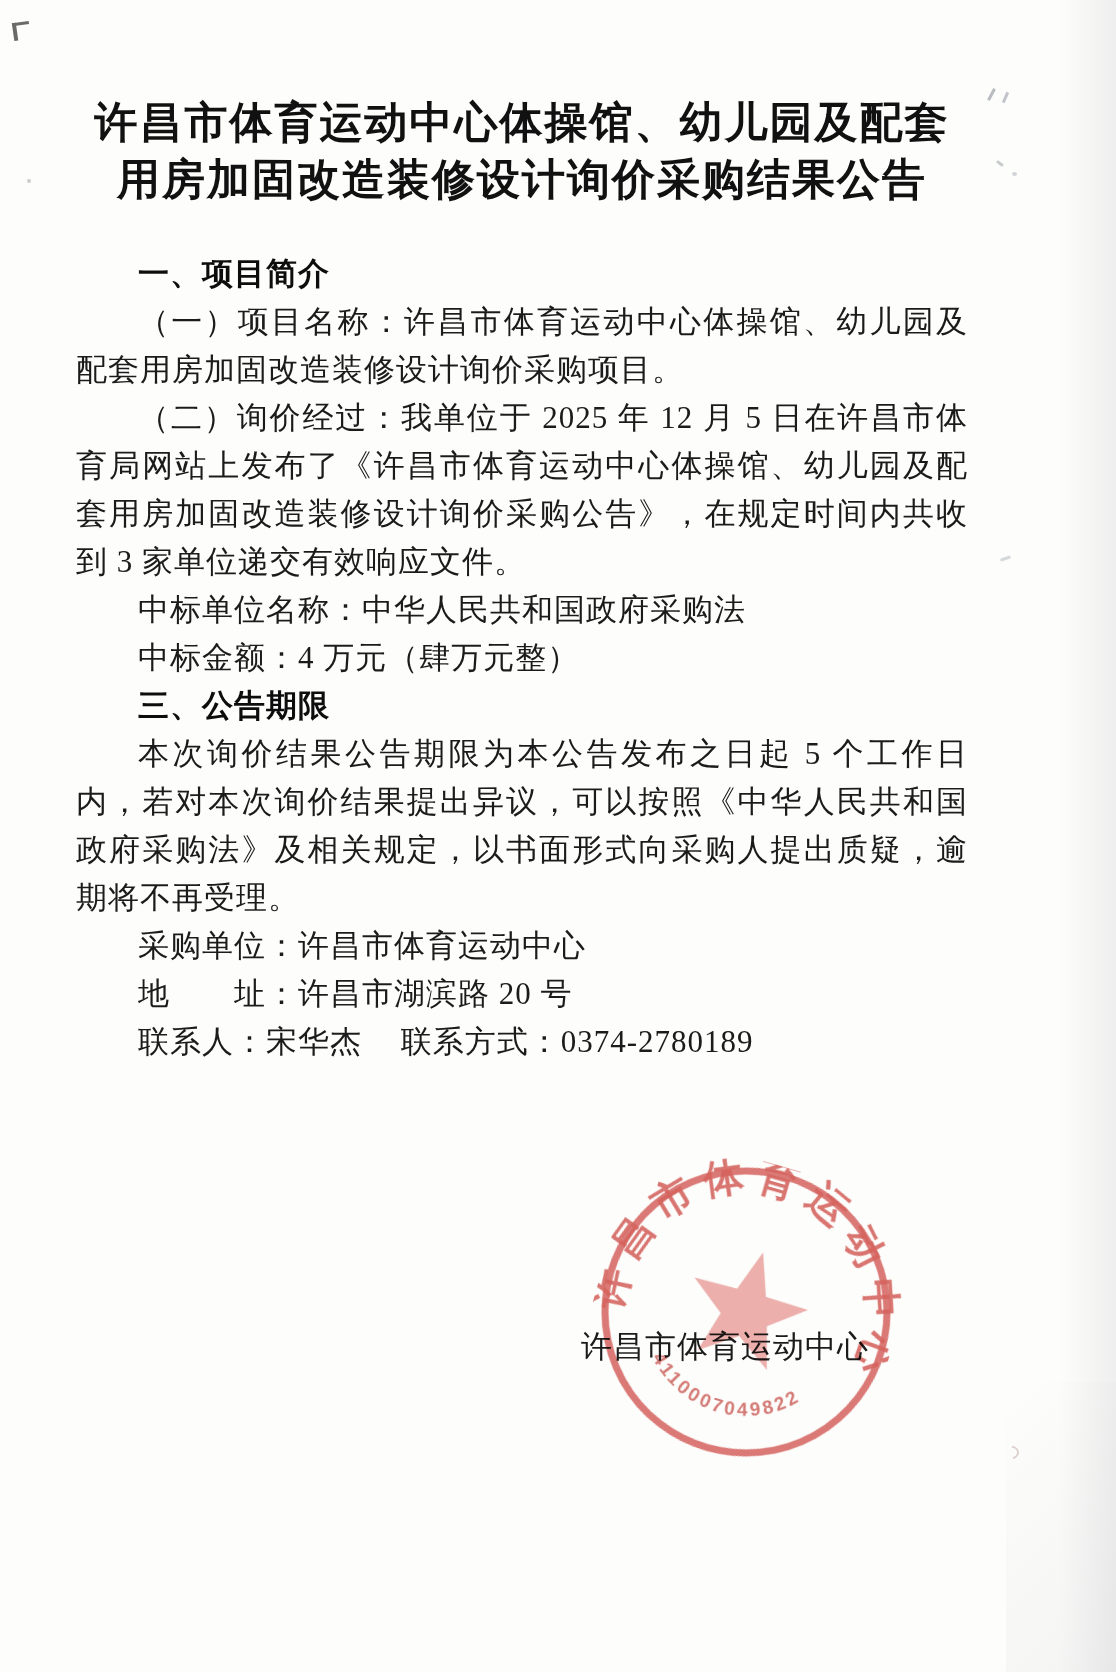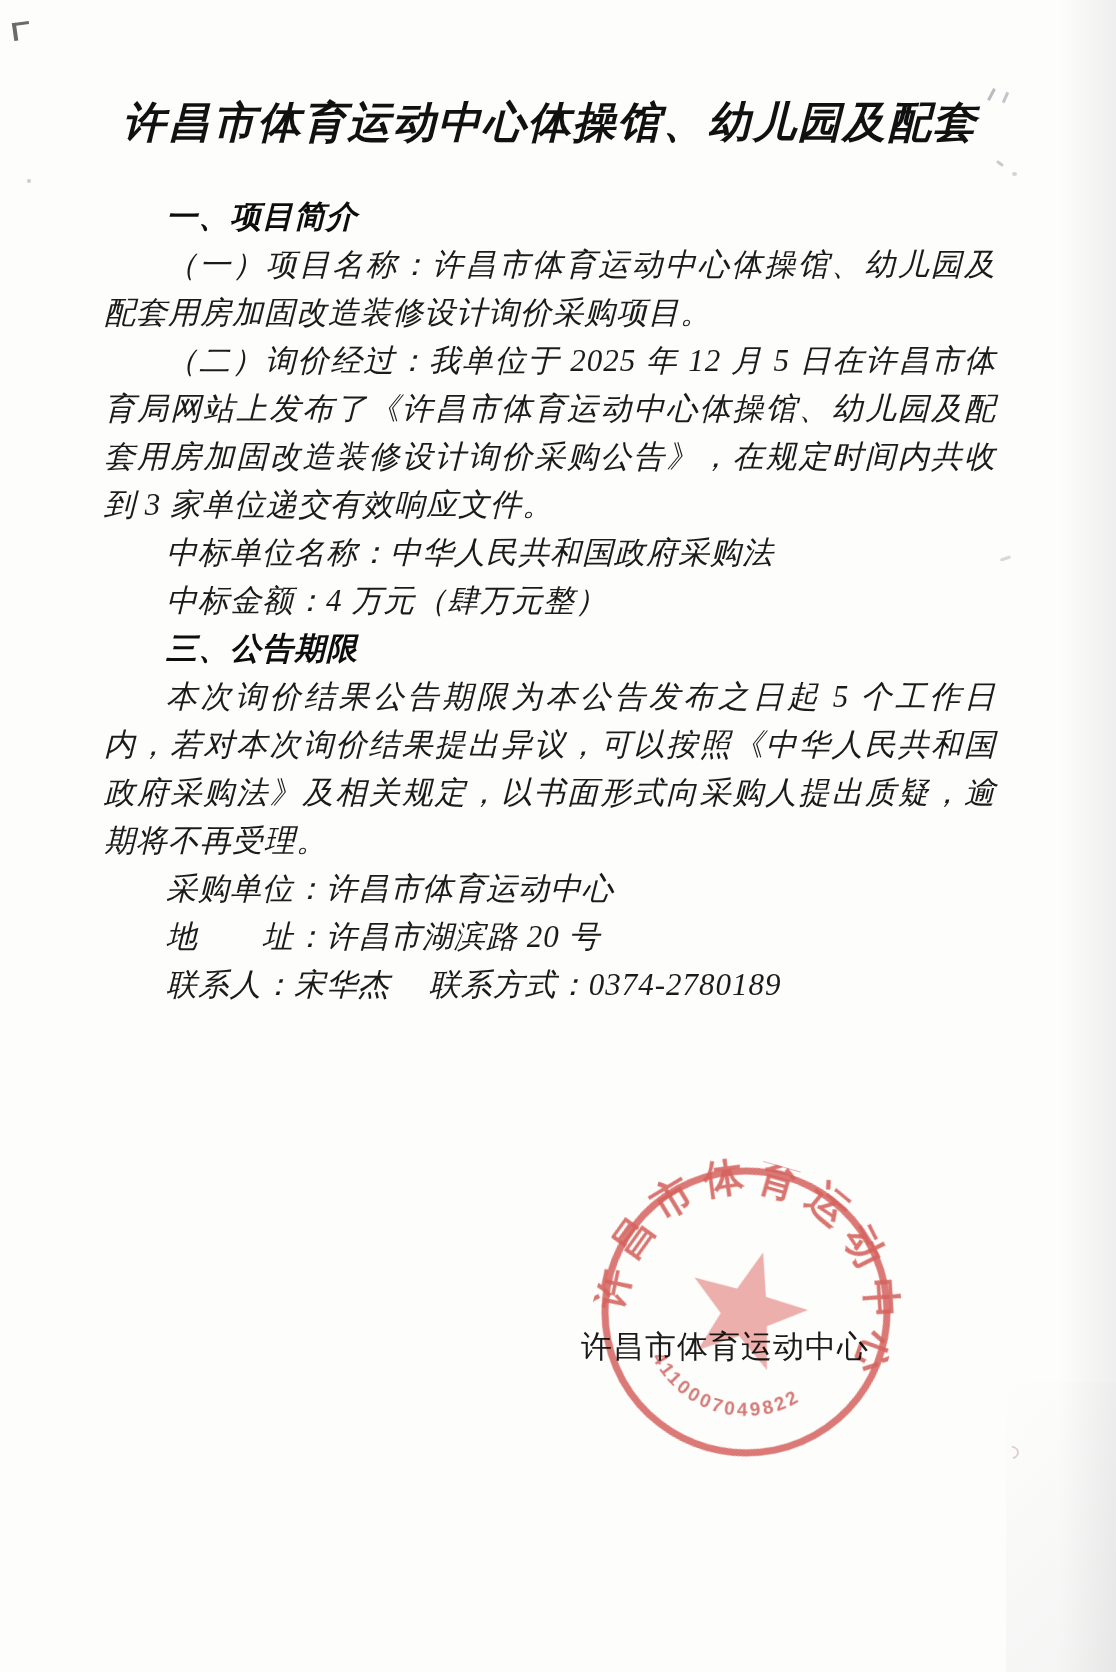--- a/index.html
+++ b/index.html
@@ -7,23 +7,22 @@
     position:relative;
     width:1116px; height:1672px;
     margin:0 auto;
     background:#fdfdfc;
     overflow:hidden;
     color:#1b1b1b;
     font-family:"Liberation Serif","DejaVu Serif",serif;
   }
   .content {
     position:absolute;
-    left:104px; top:0;
+    left:76px; top:0;
     width:892px;
-    font-style:italic;
   }
   .doc-title {
     margin-top:94px;
     text-align:center;
     font-size:43px;
     line-height:57px;
     font-weight:900;
     letter-spacing:2px;
     color:#111;
   }
@@ -87,20 +86,21 @@
 </style>
 </head>
 <body>
 
 <div class="page">
 
   <div class="content">
 
     <div class="doc-title">
       <div>许昌市体育运动中心体操馆、幼儿园及配套</div>
+      <div>用房加固改造装修设计询价采购结果公告</div>
     </div>
 
     <div class="body-text">
 
       <p class="sec-heading">一、项目简介</p>
       <p>（一）项目名称：许昌市体育运动中心体操馆、幼儿园及配套用房加固改造装修设计询价采购项目。</p>
       <p>（二）询价经过：我单位于 2025 年 12 月 5 日在许昌市体育局网站上发布了《许昌市体育运动中心体操馆、幼儿园及配套用房加固改造装修设计询价采购公告》，在规定时间内共收到 3 家单位递交有效响应文件。</p>
 
       <p>中标单位名称：中华人民共和国政府采购法</p>
       <p>中标金额：4 万元（肆万元整）</p>

